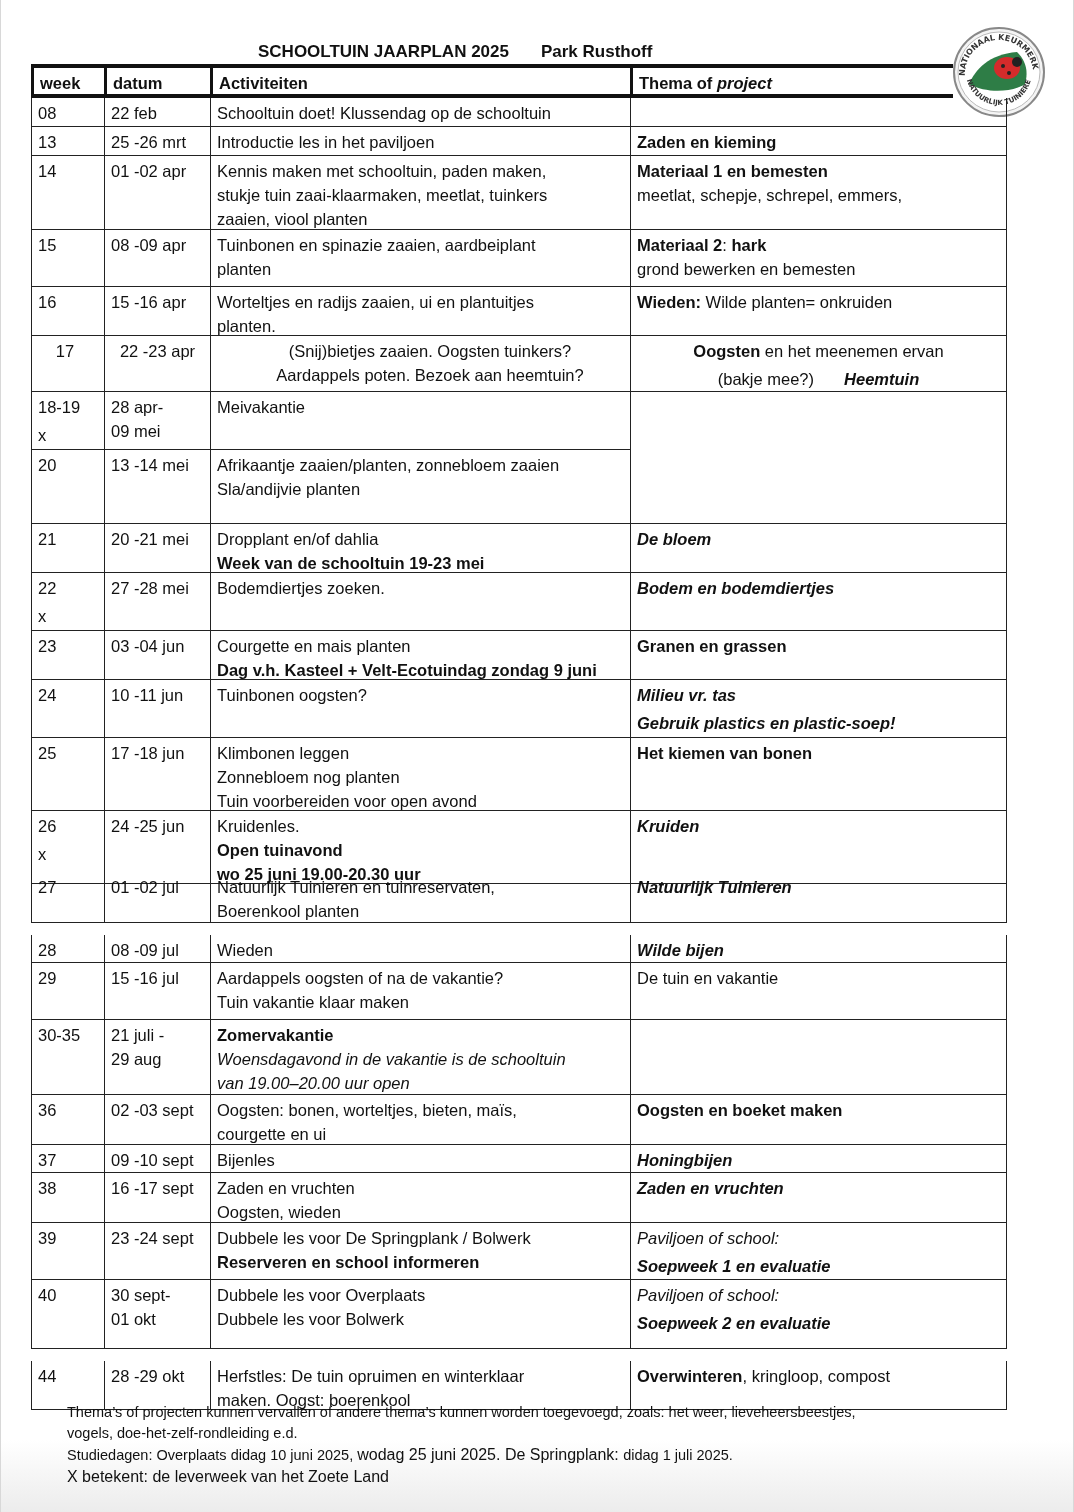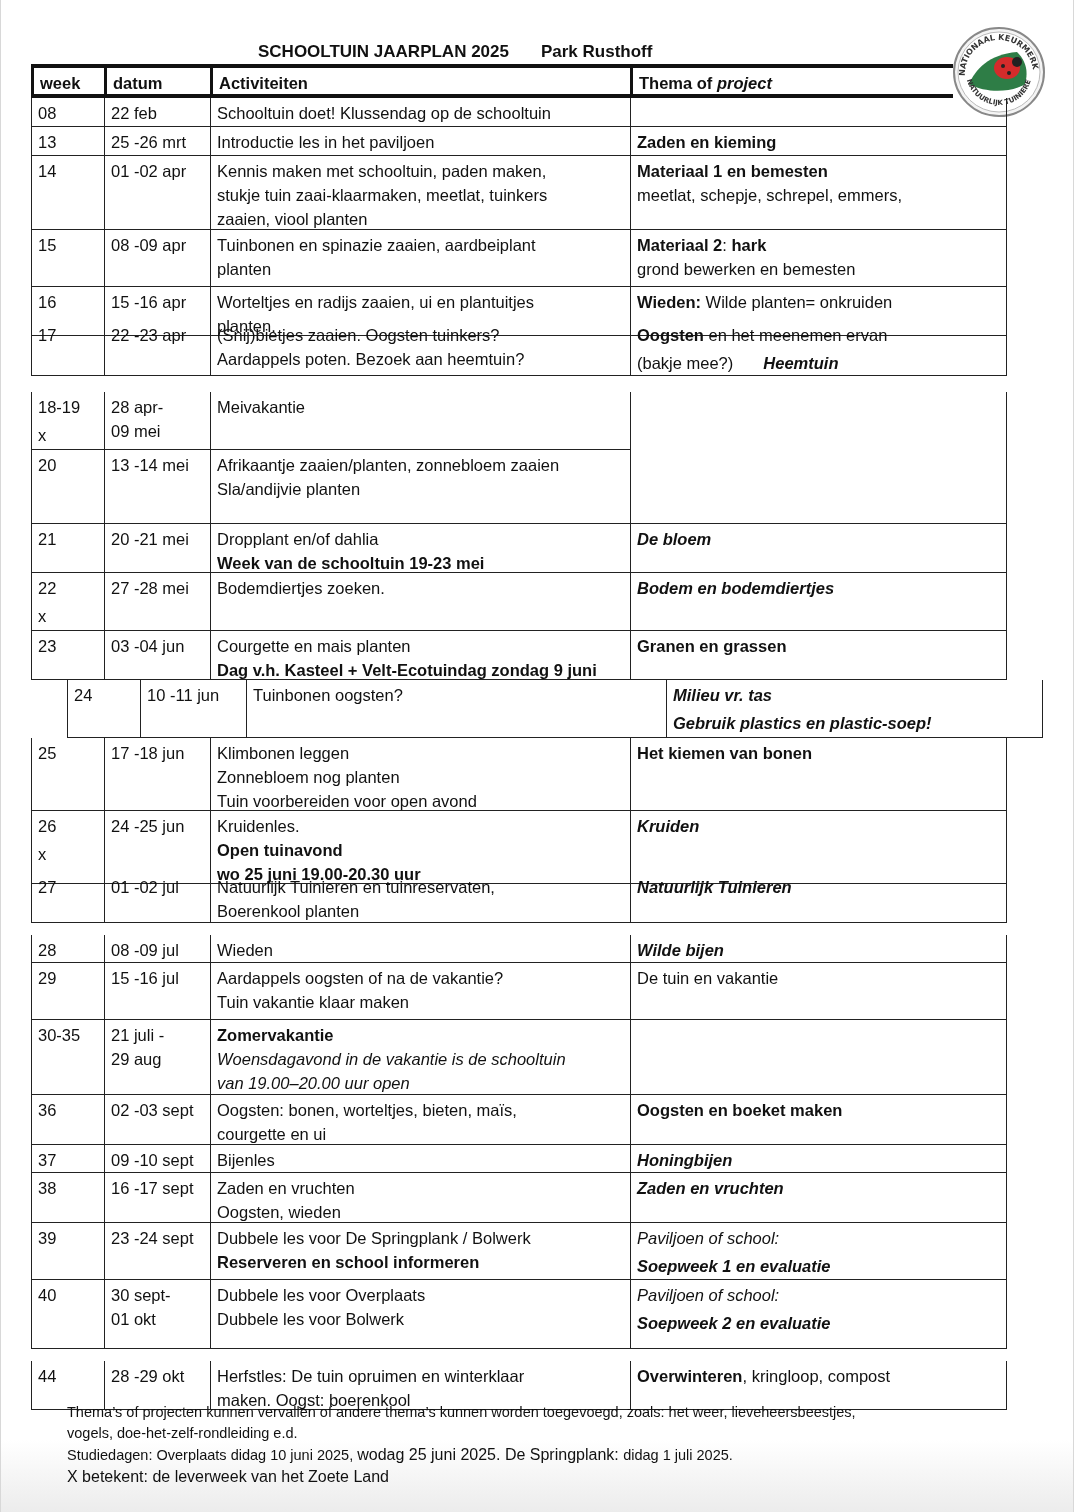--- a/index.html
+++ b/index.html
@@ -138,21 +138,21 @@
         <span class="line">15 -16 apr</span>
       </div>
       <div class="cell c2">
         <span class="line"><span>Worteltjes en radijs zaaien, ui en plantuitjes</span></span>
         <span class="line"><span>planten.</span></span>
       </div>
       <div class="cell c3">
         <span class="line"><span class="b">Wieden:</span><span> Wilde planten= onkruiden</span></span>
       </div>
     </div>
-    <div class="row" style="top: 320px; height: 56px;">
+    <div class="row" style="top: 336px; height: 56px; text-align: center;">
       <div class="cell c0">
         <span class="line">17</span>
       </div>
       <div class="cell c1">
         <span class="line">22 -23 apr</span>
       </div>
       <div class="cell c2">
         <span class="line"><span>(Snij)bietjes zaaien.  Oogsten tuinkers?</span></span>
         <span class="line"><span>Aardappels poten. Bezoek aan heemtuin?</span></span>
       </div>
@@ -227,21 +227,21 @@
         <span class="line">03 -04 jun</span>
       </div>
       <div class="cell c2">
         <span class="line"><span>Courgette en mais planten</span></span>
         <span class="line"><span class="b">Dag v.h. Kasteel + Velt-Ecotuindag zondag  9 juni</span></span>
       </div>
       <div class="cell c3">
         <span class="line"><span class="b">Granen en grassen</span></span>
       </div>
     </div>
-    <div class="row" style="top: 680px; height: 58px; margin-left: 36px;">
+    <div class="row" style="top: 680px; height: 58px;">
       <div class="cell c0">
         <span class="line">24</span>
       </div>
       <div class="cell c1">
         <span class="line">10 -11 jun</span>
       </div>
       <div class="cell c2">
         <span class="line"><span>Tuinbonen oogsten?</span></span>
       </div>
       <div class="cell c3">

